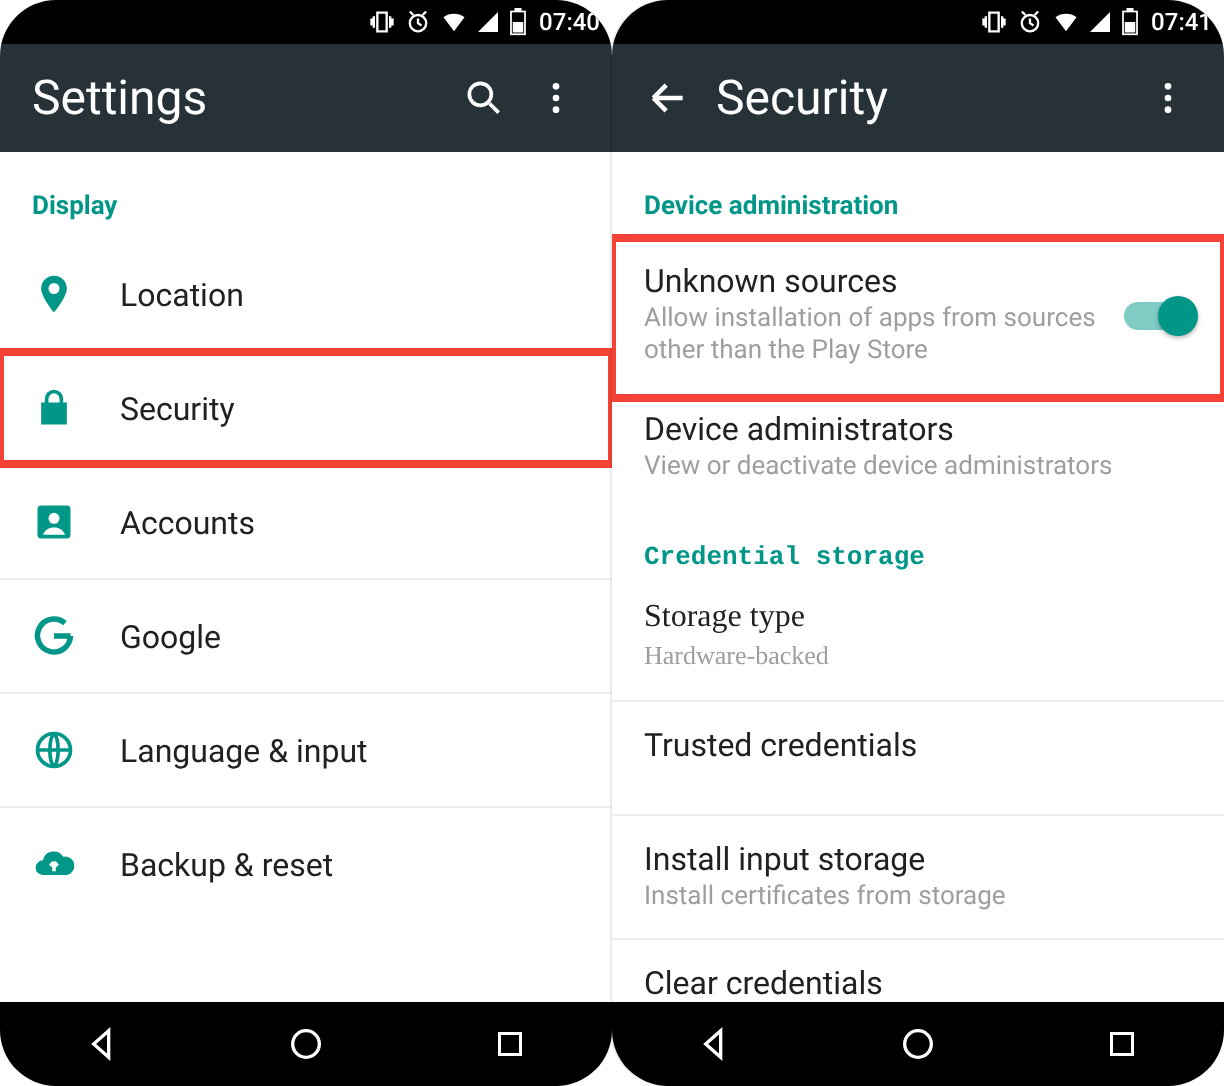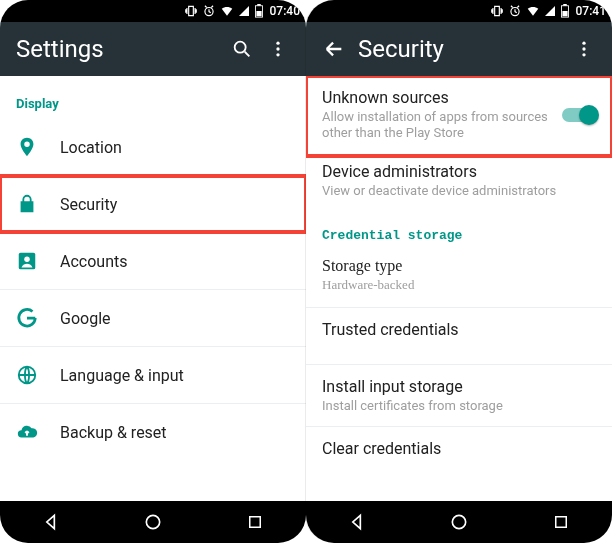--- a/index.html
+++ b/index.html
@@ -373,20 +373,21 @@
           <svg width="20" height="20" viewBox="0 0 24 24" fill="#fff">
               <circle cx="12" cy="5" r="2"></circle>
               <circle cx="12" cy="12" r="2"></circle>
               <circle cx="12" cy="19" r="2"></circle>
             </svg>
         </span>
       </span>
     </div>
 
     <div class="content">
+      <div class="section-header">Device administration</div>
 
       <div class="row highlight" style="padding-top:12px;padding-bottom:14px;">
         <div class="labels">
           <div class="label-primary">Unknown sources</div>
           <div class="label-secondary">Allow installation of apps from sources other than the Play Store</div>
         </div>
         <div class="control">
           <div class="toggle">
               <div class="knob"></div>
             </div>

